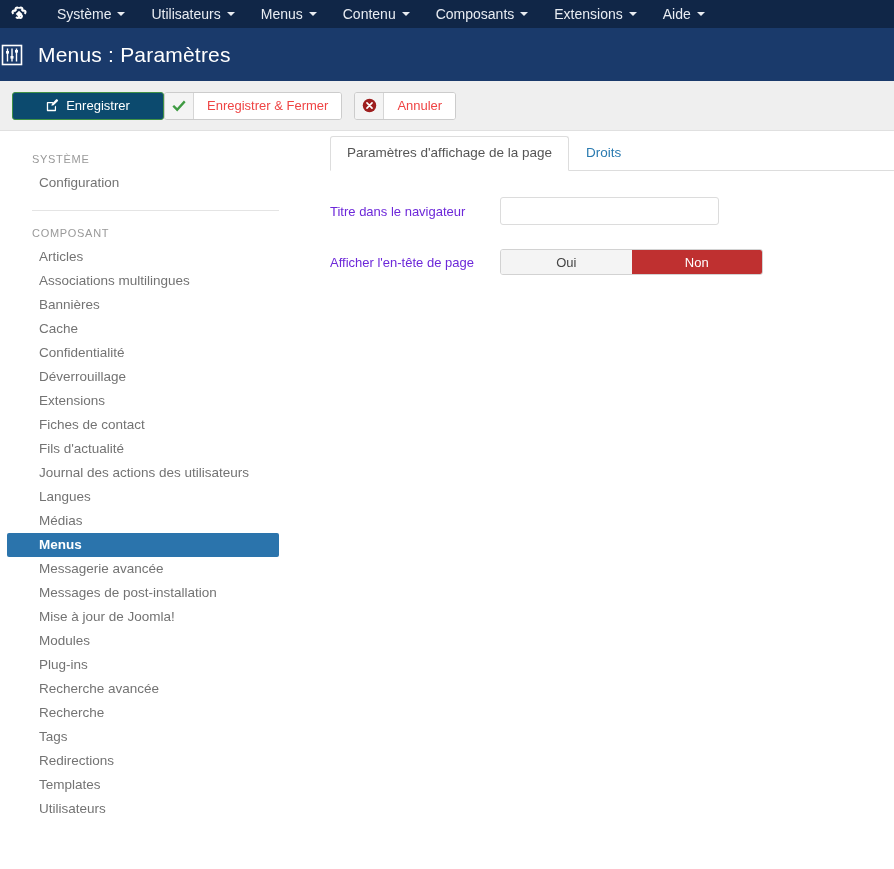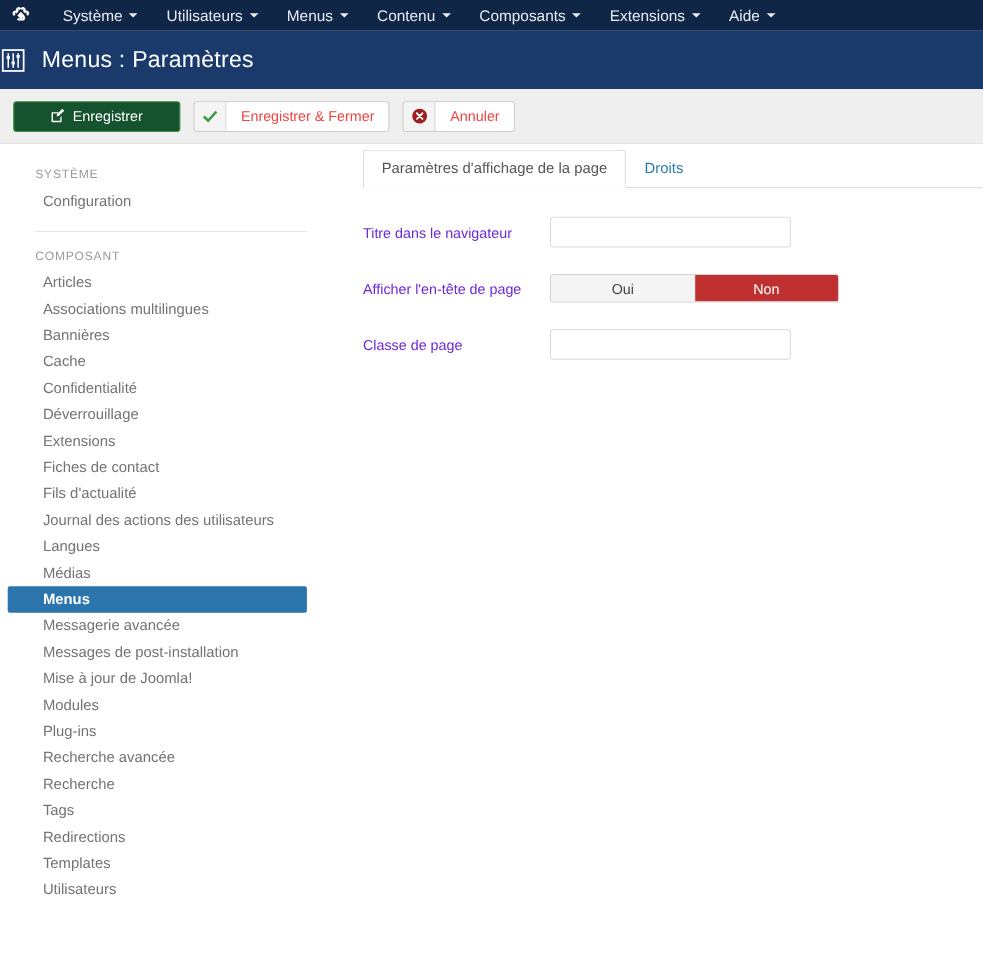--- a/index.html
+++ b/index.html
@@ -68,30 +68,30 @@
   .toolbar {
     height: 50px;
     background: #efefef;
     border-bottom: 1px solid #e0e0e0;
     display: flex;
     align-items: center;
     padding-left: 12px;
   }
   .btn-save {
     height: 28px;
-    background: #14532d;
+    background: #0c4a6e;
     border: 1px solid #409145;
     border-radius: 3px;
     color: #ffffff;
     font-size: 13px;
     display: flex; align-items: center; justify-content: center;
     padding: 0 14px;
     min-width: 152px;
     cursor: pointer;
-    margin-right: 12px;
+    margin-right: 0;
   }
   .btn-save .ic { margin-right: 7px; display: flex; align-items: center; }
   .btn-group {
     display: flex;
     height: 28px;
     margin-right: 12px;
     border: 1px solid #cccccc;
     border-radius: 3px;
     overflow: hidden;
     background: #ffffff;
@@ -378,20 +378,16 @@
       </div>
 
       <div class="form-row">
         <div class="form-label">Afficher l'en-tête de page</div>
         <div class="toggle">
           <div class="toggle-opt off">Oui</div>
           <div class="toggle-opt on">Non</div>
         </div>
       </div>
 
-      <div class="form-row">
-        <div class="form-label">Classe de page</div>
-        <input class="form-input" type="text" placeholder="" style="">
-      </div>
 
     </div>
   </div>
 </div>
 
 </body></html>

